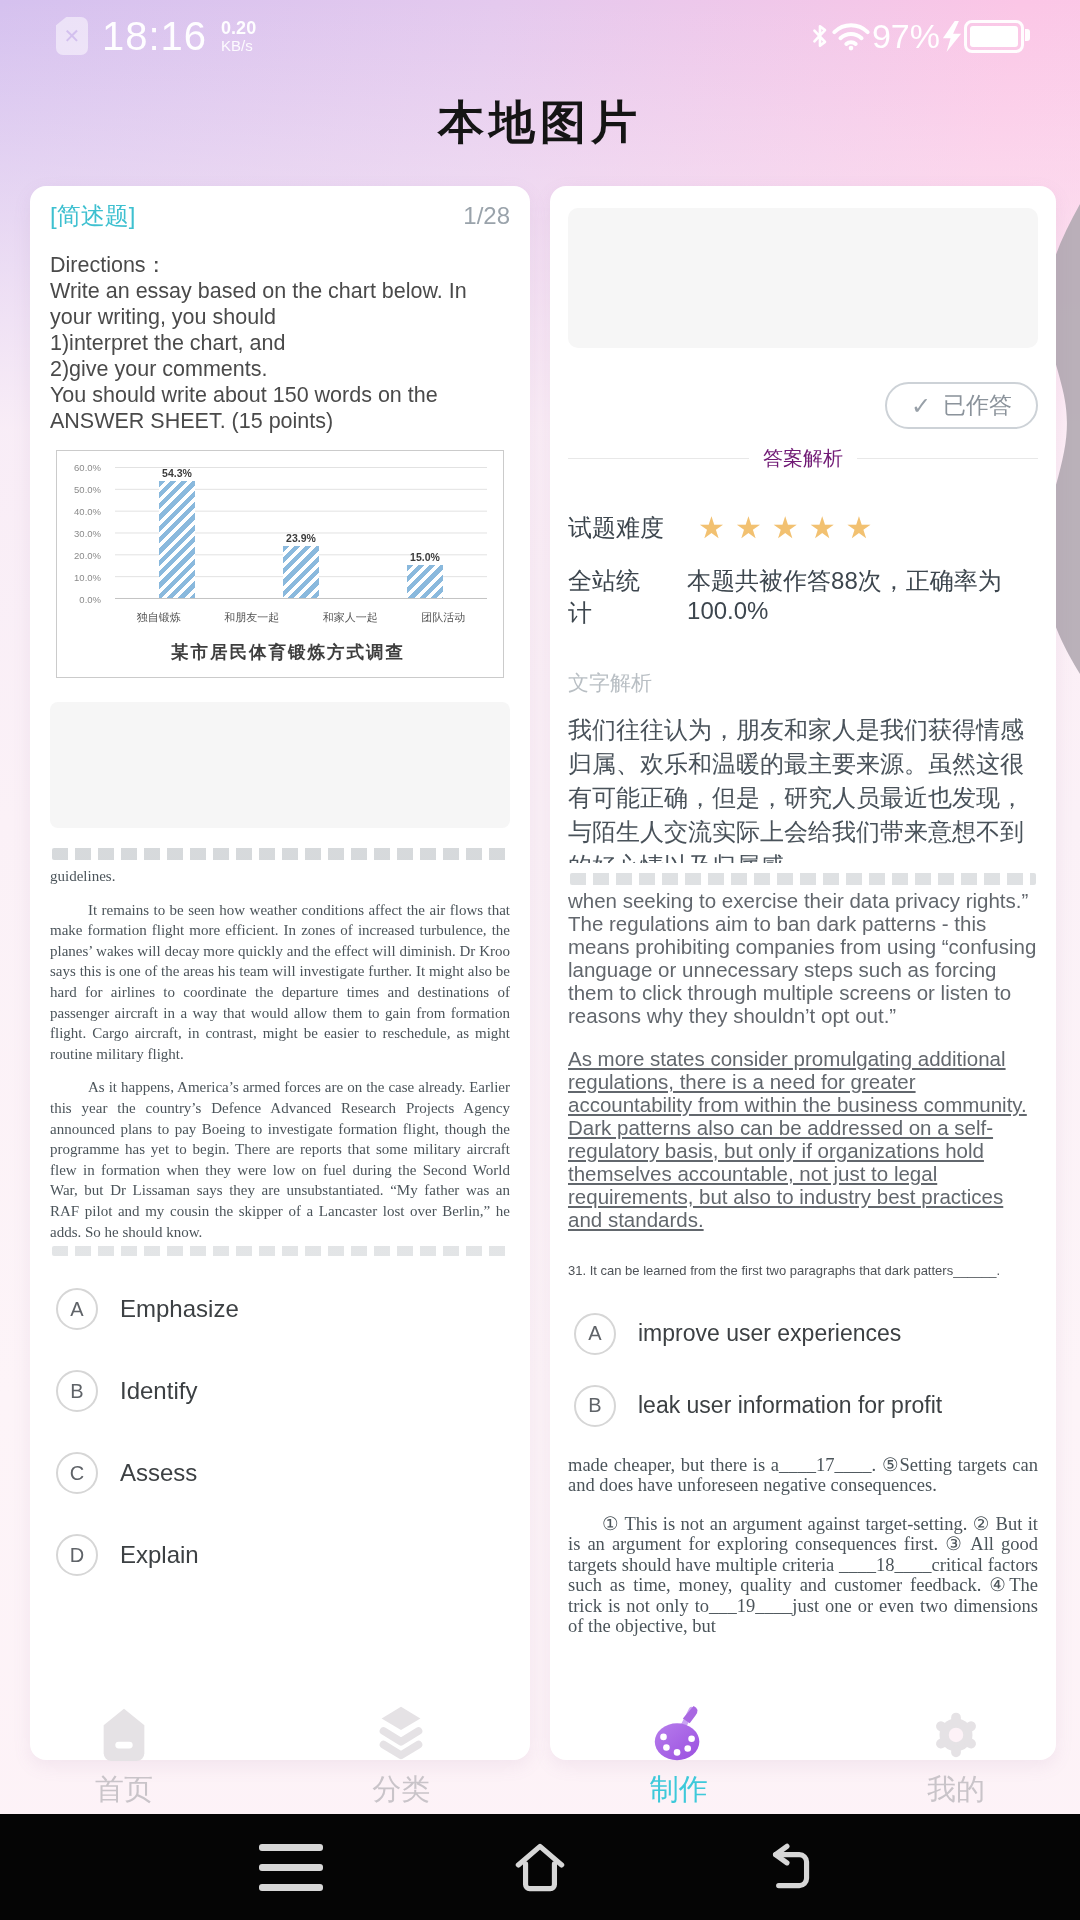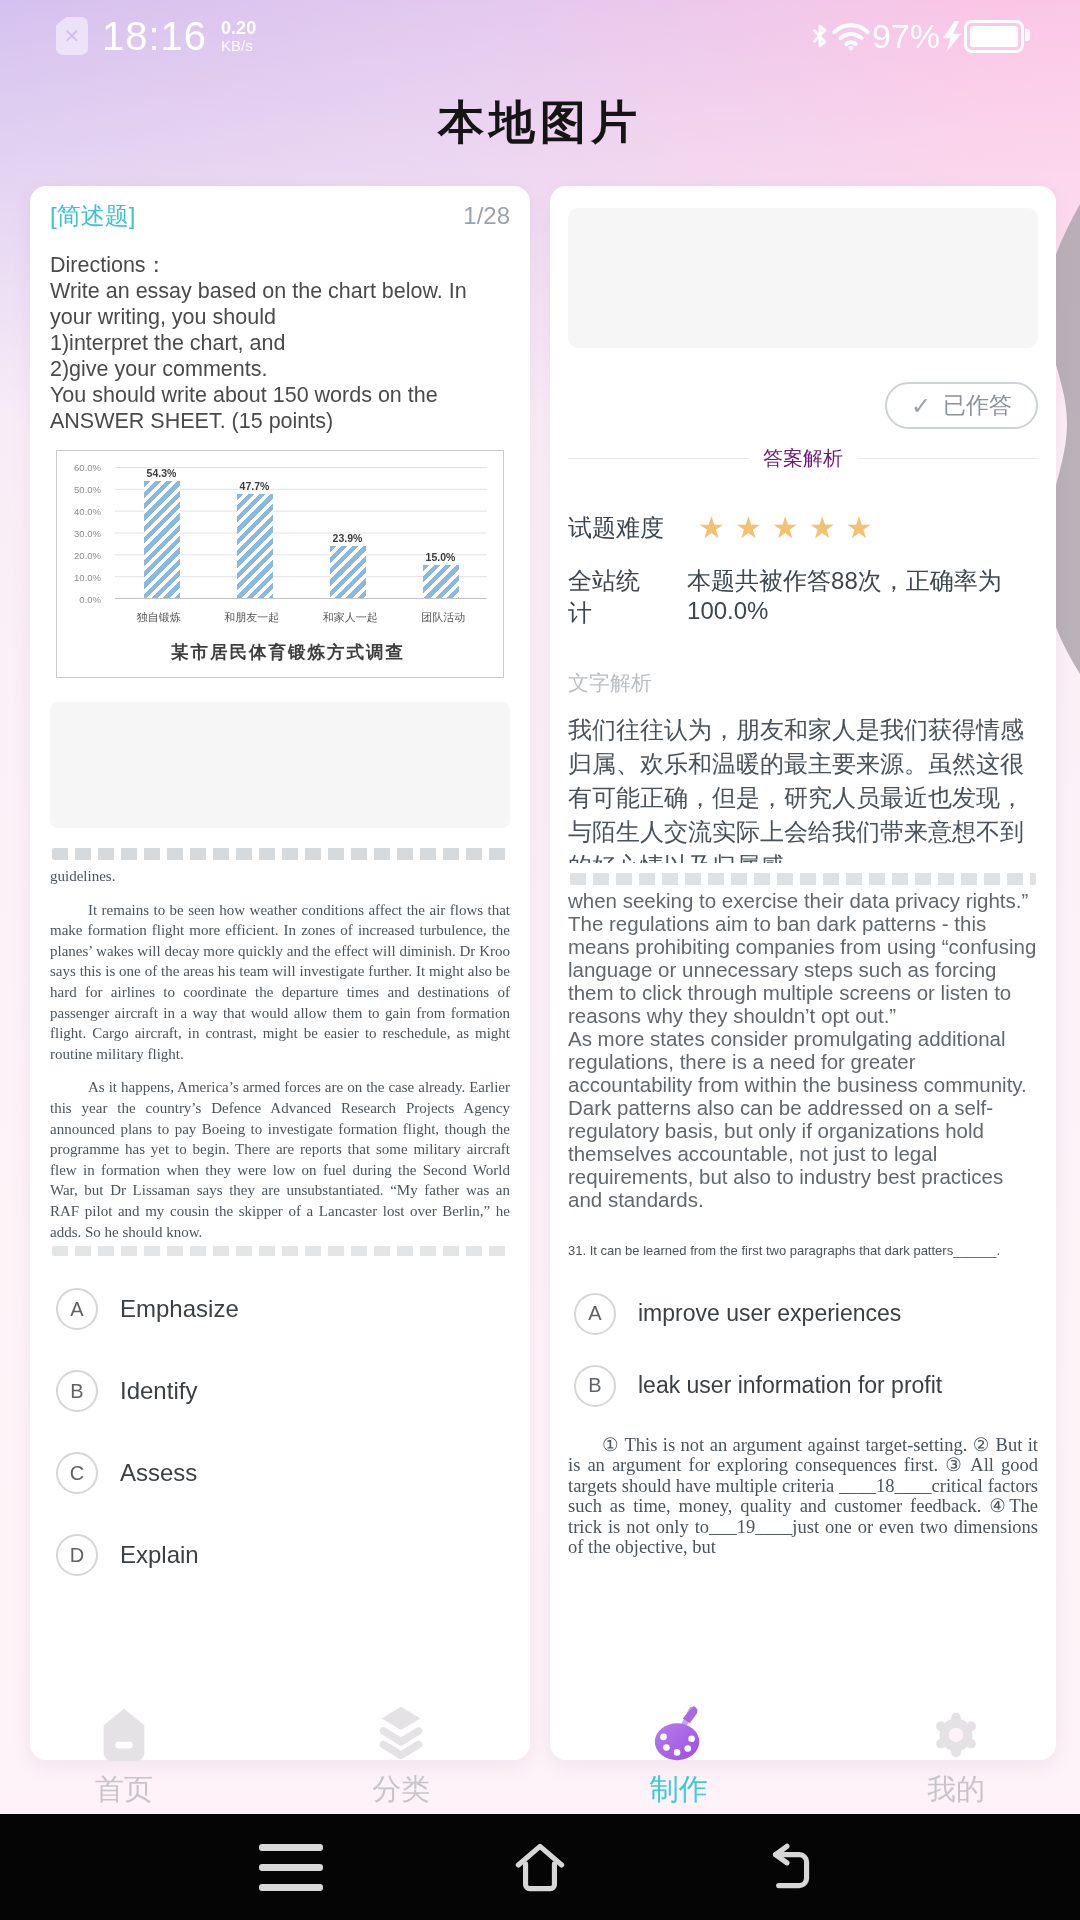--- a/index.html
+++ b/index.html
@@ -64,21 +64,21 @@
   .divider::before,.divider::after{content:"";flex:1;height:1px;background:#e8e8e8;}
   .diff-row{display:flex;align-items:center;margin-top:38px;font-size:24px;color:#3d464e;}
   .stars{margin-left:34px;color:#f2c171;font-size:30px;letter-spacing:10px;}
   .stats-row{display:flex;margin-top:20px;font-size:24px;color:#3d464e;}
   .stats-text{margin-left:34px;}
   .analysis-label{margin-top:40px;font-size:21px;color:#b9bfc4;}
   .analysis-text{margin-top:16px;font-size:24px;line-height:34px;color:#49525a;max-height:150px;overflow:hidden;}
   .cutline.rc{margin-top:10px;opacity:.4;}
   .sans-passage{font-size:20.5px;line-height:23px;color:#62676d;margin:0;}
   .sp1{margin-top:4px;}
-  .sp2{}
+  .sp2{margin-top:20px;text-decoration:underline;}
   .q31{margin-top:28px;font-size:13px;line-height:23.5px;color:#4e5257;}
   .right-opts .opt-row{margin-top:30px;}
   .right-opts .opt-label{font-size:23px;}
   .rc-serif{margin-top:28px;}
   .rc-serif .serif{font-size:18.5px;line-height:20.5px;}
   .rc-serif .ind2{text-indent:34px;margin-top:18px;}
   
   .bottom-nav{position:absolute;left:0;right:0;top:1700px;height:112px;display:flex;justify-content:space-between;padding:0 58px;box-sizing:border-box;}
   .nav-item{width:132px;display:flex;flex-direction:column;align-items:center;cursor:pointer;}
   .nav-icon{height:64px;display:flex;align-items:flex-end;}
@@ -153,24 +153,20 @@
           <div class="ytick" style="top: 83.3333%;">10.0%</div>
           <div class="ytick" style="top: 100%;">0.0%</div>
         </div>
       <div class="chart-plot">
         <div class="chart-bars">
             <div class="bar-group">
               <div class="bar-label">54.3%</div>
               <div class="bar" style="height: 90.5%;"></div>
             </div>
             <div class="bar-group">
-              <div class="bar-label">47.7%</div>
-              <div class="bar" style="height: 79.5%;"></div>
-            </div>
-            <div class="bar-group">
               <div class="bar-label">23.9%</div>
               <div class="bar" style="height: 39.8333%;"></div>
             </div>
             <div class="bar-group">
               <div class="bar-label">15.0%</div>
               <div class="bar" style="height: 25%;"></div>
             </div>
           </div>
       </div>
       <div class="chart-cats">
@@ -241,20 +237,21 @@
         <span class="opt-circle">A</span>
         <span class="opt-label">improve user experiences</span>
       </div>
       <div class="opt-row">
         <span class="opt-circle">B</span>
         <span class="opt-label">leak user information for profit</span>
       </div>
     </div>
 
     <div class="rc-serif">
+      <p class="serif">made cheaper, but there is a____17____. ⑤Setting targets can and does have unforeseen negative consequences.</p>
       <p class="serif ind2">① This is not an argument against target-setting. ② But it is an argument for exploring consequences first. ③ All good targets should have multiple criteria ____18____critical factors such as time, money, quality and customer feedback. ④The trick is not only to___19____just one or even two dimensions of the objective, but</p>
     </div>
   </div>
 
   <div class="bottom-nav">
     <div class="nav-item">
       <div class="nav-icon">
         <svg width="62" height="62" viewBox="0 0 64 64">
             <path fill="#e5e2e5" d="M32 7 L53 24 V53 a8 8 0 0 1 -8 8 H19 a8 8 0 0 1 -8 -8 V24 Z"></path>
             <rect x="23" y="41" width="18" height="7" rx="3.5" fill="#fff"></rect>

